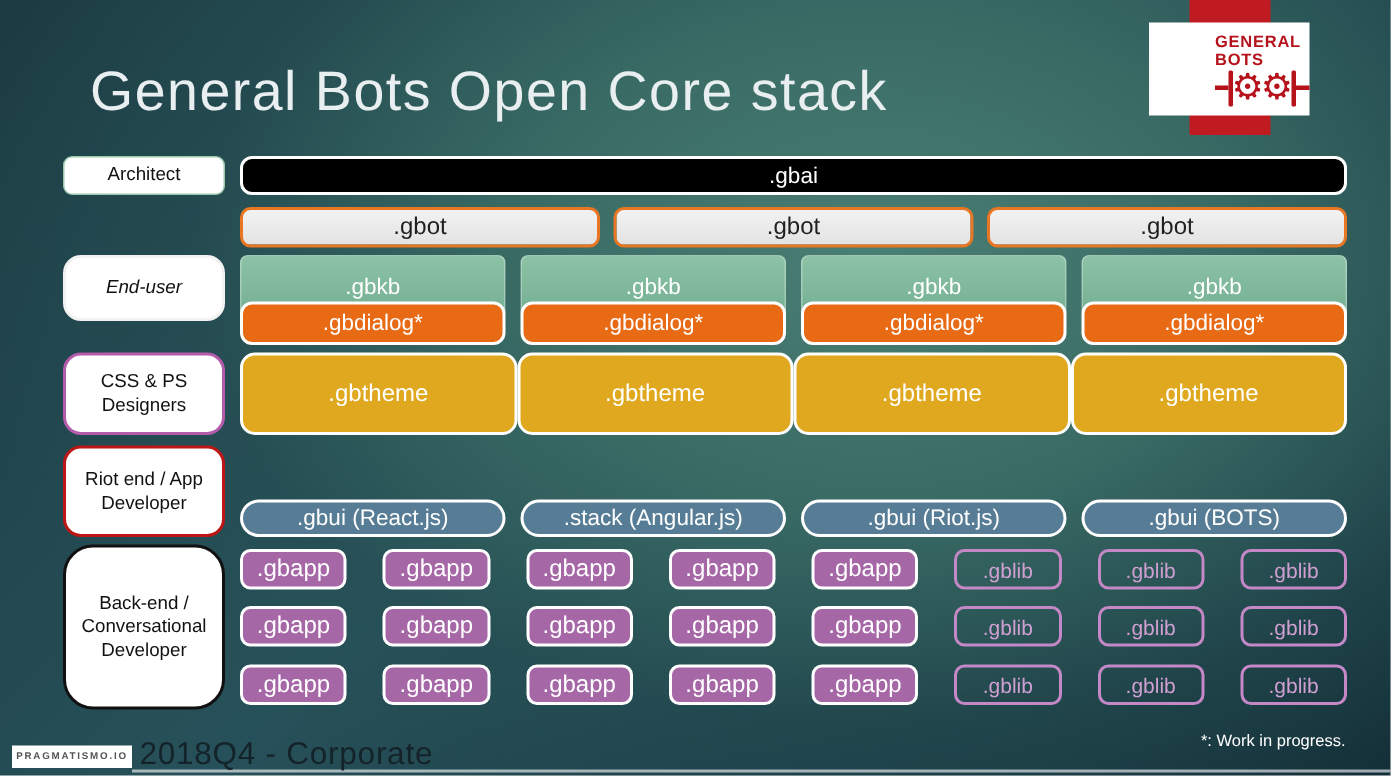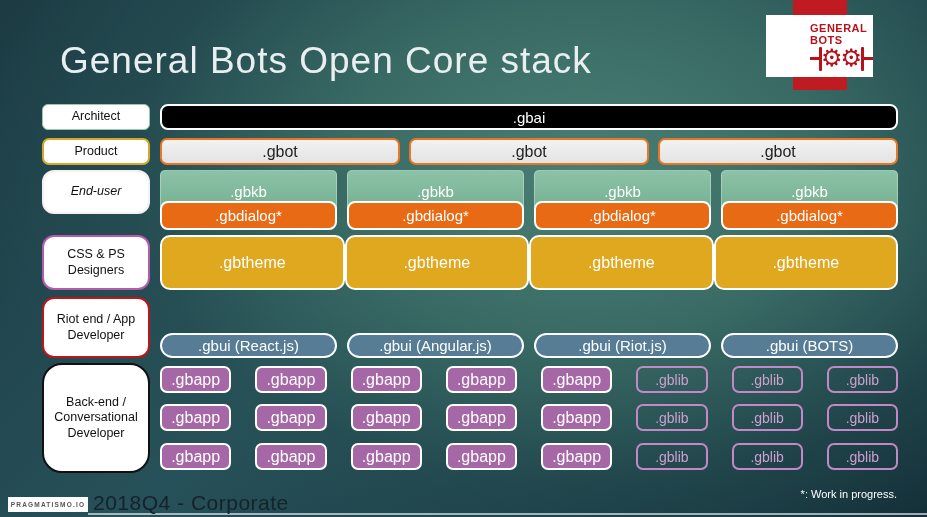--- a/index.html
+++ b/index.html
@@ -112,21 +112,20 @@
       <span class="hline"></span>
         <span class="vline"></span>
         <span class="gear">⚙</span>
         <span class="gear">⚙</span>
         <span class="vline"></span>
         <span class="hline"></span>
     </div>
   </div>
 
   <div class="role role-architect">Architect</div>
-  <div class="role role-product">Product</div>
   <div class="role role-enduser">End-user</div>
   <div class="role role-designers">CSS &amp; PS Designers</div>
   <div class="role role-frontend">Riot end / App Developer</div>
   <div class="role role-backend">Back-end / Conversational Developer</div>
 
   <div class="band band-gbai">
     <div class="gbai-bar">.gbai</div>
   </div>
 
   <div class="band band-gbot">
@@ -151,21 +150,21 @@
 
   <div class="band band-gbtheme">
     <div class="cell gbtheme">.gbtheme</div>
     <div class="cell gbtheme">.gbtheme</div>
     <div class="cell gbtheme">.gbtheme</div>
     <div class="cell gbtheme">.gbtheme</div>
   </div>
 
   <div class="band band-gbui">
     <div class="cell gbui">.gbui (React.js)</div>
-    <div class="cell gbui">.gbui (Angular.js)</div>
+    <div class="cell gbui">.stack (Angular.js)</div>
     <div class="cell gbui">.gbui (Riot.js)</div>
     <div class="cell gbui">.gbui (BOTS)</div>
   </div>
 
   <div class="band backend-row row-0">
     <div class="cell gbapp">.gbapp</div>
     <div class="cell gbapp">.gbapp</div>
     <div class="cell gbapp">.gbapp</div>
     <div class="cell gbapp">.gbapp</div>
     <div class="cell gbapp">.gbapp</div>

